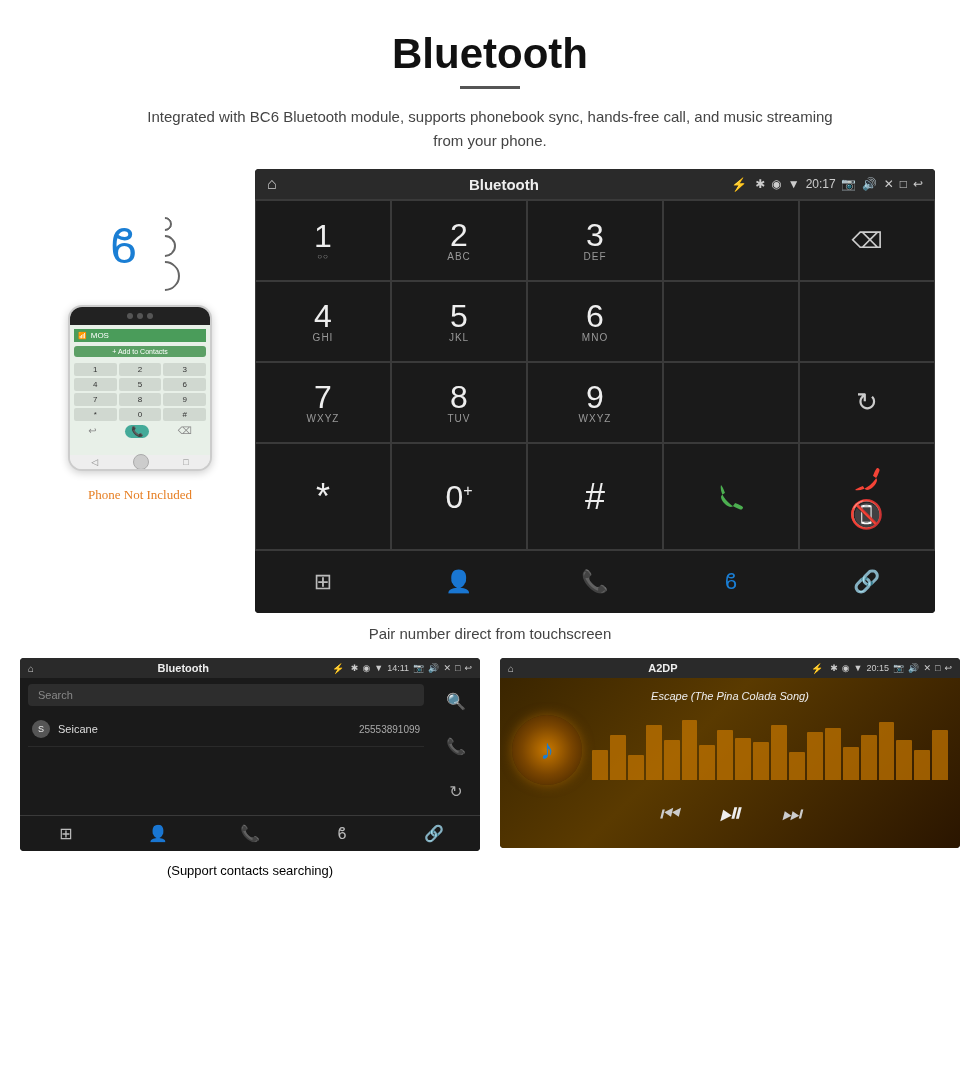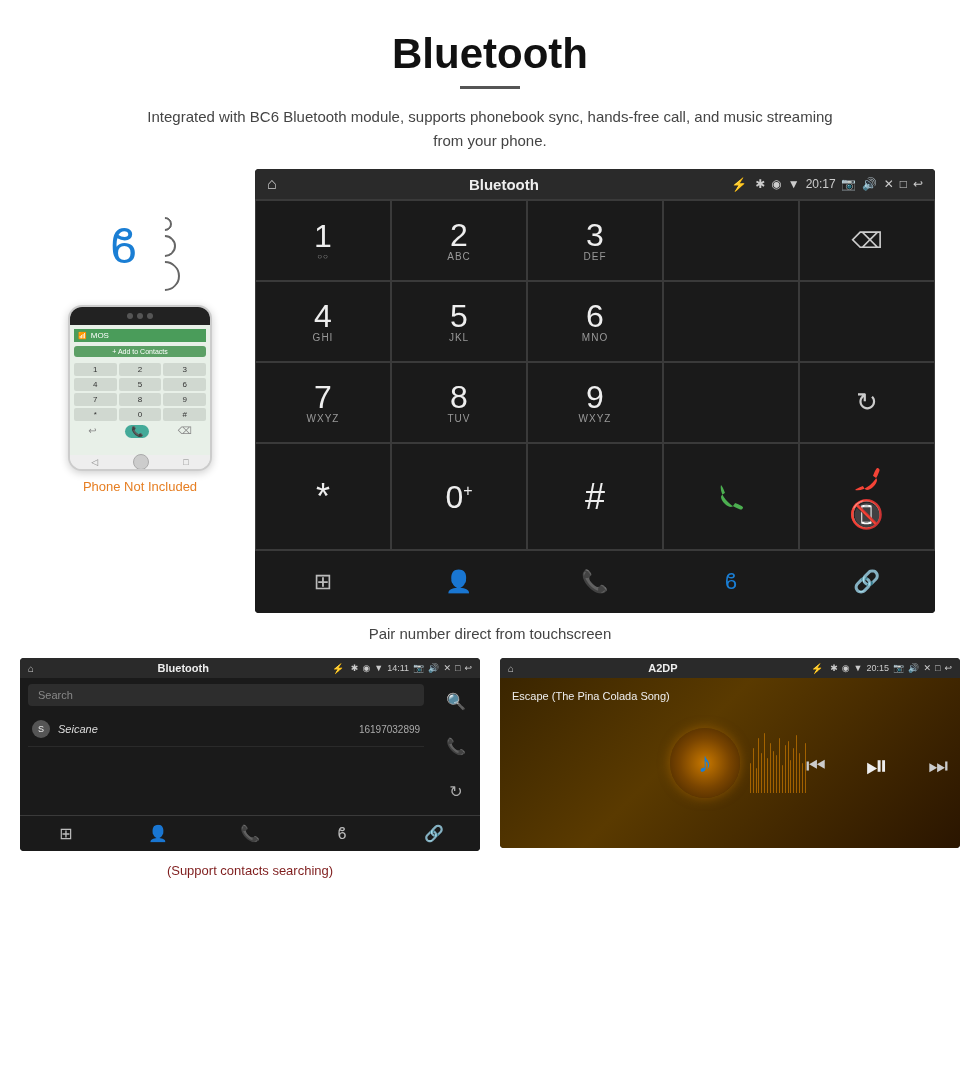--- a/index.html
+++ b/index.html
@@ -150,22 +150,23 @@
       height: 14px;
       display: flex;
       align-items: center;
       justify-content: space-around;
       padding: 0 4px;
     }
     .phone-home { width: 16px; height: 16px; border-radius: 50%; background: #ccc; border: 1px solid #aaa; }
     .phone-not-included {
       color: #e67e22;
       font-size: 13px;
-      margin-top: 8px;
+      margin-top: 16px;
       text-align: left;
+      font-family: Liberation Serif, serif;
     }
 
     
     .car-screen {
       width: 680px;
       background: #1a1a1a;
       border-radius: 4px;
       overflow: hidden;
       flex-shrink: 0;
     }
@@ -326,21 +327,21 @@
       background: #555;
       border-radius: 50%;
       display: flex;
       align-items: center;
       justify-content: center;
       font-size: 9px;
       color: #eee;
       margin-right: 8px;
       flex-shrink: 0;
     }
-    .contact-name { flex: 1; font-style: italic; }
+    .contact-name { flex: 1; }
     .contact-number { font-size: 10px; color: #aaa; }
     .mini-search-icon {
       color: #aaa;
       font-size: 16px;
       padding: 8px;
       cursor: pointer;
     }
     .contacts-right-icons {
       display: flex;
       flex-direction: column;
@@ -364,21 +365,22 @@
       color: #bbb;
       cursor: pointer;
     }
 
     
     .music-screen-bg {
       background: linear-gradient(135deg, #3a2500 0%, #5a3a00 40%, #2a1500 100%);
       min-height: 170px;
       padding: 12px;
       display: flex;
-      flex-direction: row;
+      flex-direction: column;
+      font-style: italic;
     }
     .music-song-title {
       text-align: center;
       font-size: 11px;
       color: #eee;
       margin-bottom: 12px;
     }
     .music-content {
       display: flex;
       align-items: center;
@@ -426,21 +428,21 @@
 
     
     .bottom-caption {
       text-align: center;
       font-size: 14px;
       color: #444;
       line-height: 1.5;
     }
     .bottom-caption-sub {
       font-size: 13px;
-      color: #7f1d1d;
+      color: #000000;
     }
 
     
     .contacts-inner {
       display: flex;
       justify-content: flex-end;
     }
     .contacts-main { flex: 1; }
 
     
@@ -638,21 +640,21 @@
         </div>
       </div>
 
       <div class="contacts-inner">
         <div class="contacts-main">
           <div class="contacts-search">Search</div>
           <div class="contacts-list">
             <div class="contact-row">
               <div class="contact-letter">S</div>
               <span class="contact-name">Seicane</span>
-              <span class="contact-number">16197032899</span>
+              <span class="contact-number">25553891099</span>
             </div>
           </div>
         </div>
         <div class="contacts-right-icons">
           <span class="mini-search-icon">🔍</span>
           <span class="mini-search-icon">📞</span>
           <span class="mini-search-icon">↻</span>
         </div>
       </div>
 

